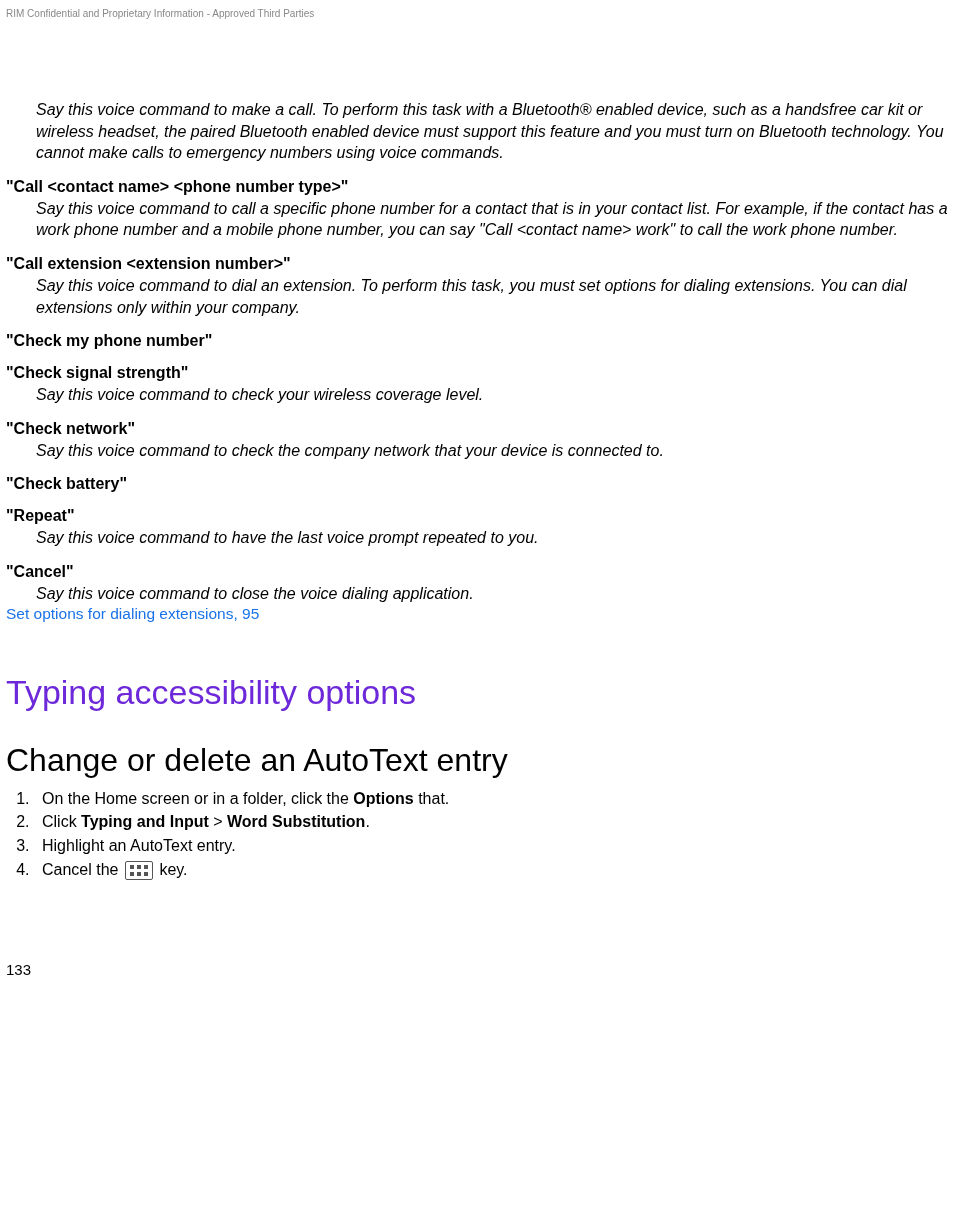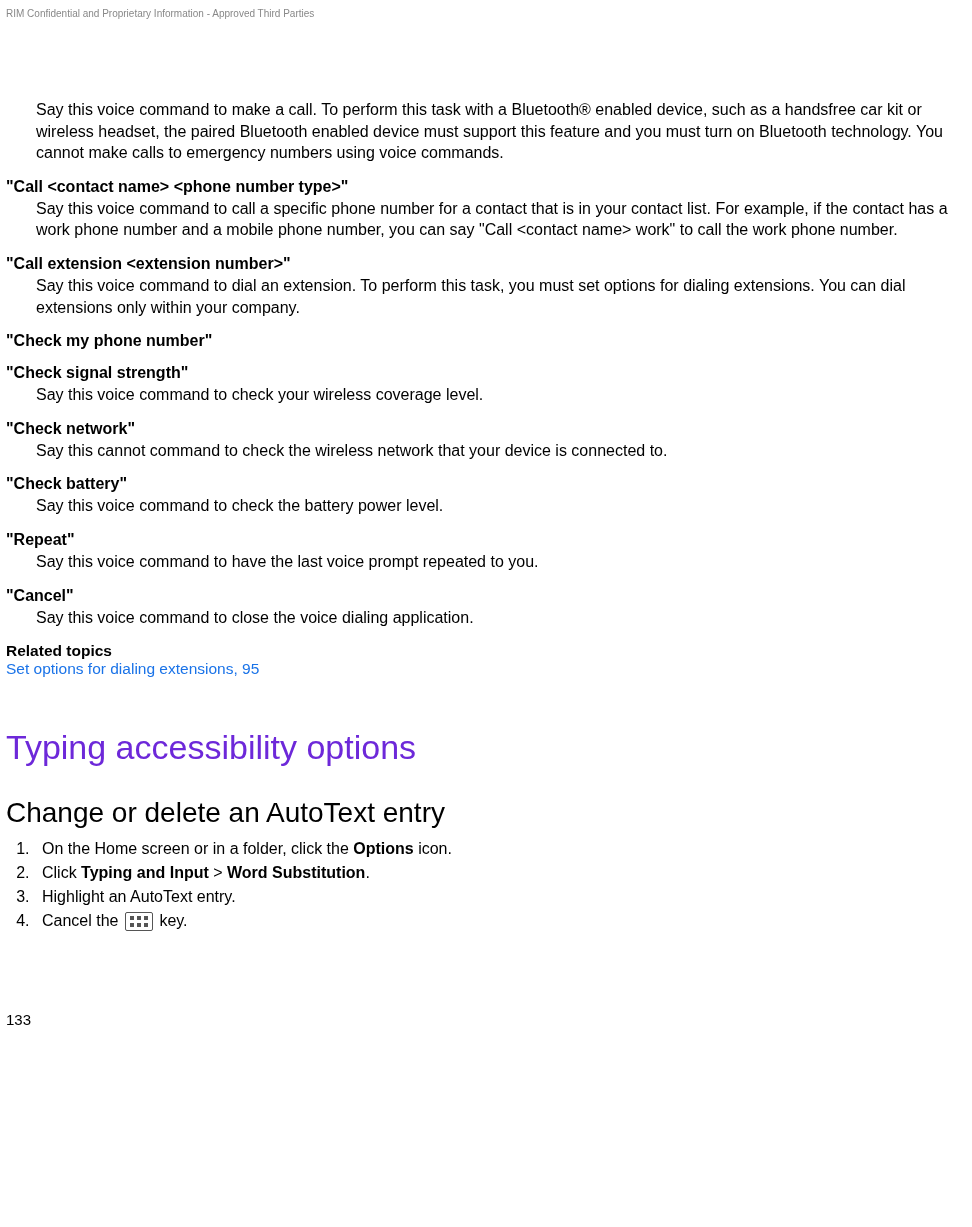--- a/index.html
+++ b/index.html
@@ -25,41 +25,42 @@
   .dt {
     font-weight: bold;
     font-size: 16px;
     margin-top: 14px;
     margin-bottom: 2px;
   }
   .dd {
     font-size: 16px;
     margin: 0 0 0 30px;
     line-height: 1.35;
+    font-style: italic;
   }
   .related {
     font-weight: bold;
     font-size: 15.5px;
     margin-top: 14px;
   }
   .related-link {
     color: #1a73e8;
     font-size: 15.5px;
   }
   h2 {
     color: #6d28d9;
     font-weight: normal;
     font-size: 34px;
     margin-top: 50px;
     margin-bottom: 30px;
     font-family: "Segoe UI Light", "Segoe UI", Arial, sans-serif;
   }
   h3 {
     font-weight: normal;
-    font-size: 28px;
+    font-size: 32px;
     margin-top: 10px;
     margin-bottom: 10px;
     font-family: "Segoe UI Light", "Segoe UI", Arial, sans-serif;
   }
   ol {
     margin: 6px 0 0 10px;
     padding-left: 18px;
     font-size: 16px;
   }
   ol li {
@@ -111,41 +112,39 @@
 
     <div class="dt">"Call extension &lt;extension number&gt;"</div>
     <div class="dd">Say this voice command to dial an extension. To perform this task, you must set options for dialing extensions. You can dial extensions only within your company.</div>
 
     <div class="dt">"Check my phone number"</div>
 
     <div class="dt">"Check signal strength"</div>
     <div class="dd">Say this voice command to check your wireless coverage level.</div>
 
     <div class="dt">"Check network"</div>
-    <div class="dd">Say this cannot command to check the wireless network that your device is connected to.</div>
+    <div class="dd">Say this voice command to check the company network that your device is connected to.</div>
 
     <div class="dt">"Check battery"</div>
-    <div class="dd">Say this voice command to check the battery power level.</div>
 
     <div class="dt">"Repeat"</div>
     <div class="dd">Say this voice command to have the last voice prompt repeated to you.</div>
 
     <div class="dt">"Cancel"</div>
     <div class="dd">Say this voice command to close the voice dialing application.</div>
   </div>
 
-  <div class="related">Related topics</div>
   <div class="related-link">Set options for dialing extensions, 95</div>
 
   <h2>Typing accessibility options</h2>
   <h3>Change or delete an AutoText entry</h3>
 
   <ol>
     <li>
-      <span>On the Home screen or in a folder, click the </span><span class="inline-bold">Options</span><span> icon.</span>
+      <span>On the Home screen or in a folder, click the </span><span class="inline-bold">Options</span><span> that.</span>
     </li>
     <li>
       <span>Click </span><span class="inline-bold">Typing and Input</span><span> &gt; </span><span class="inline-bold">Word Substitution</span><span>.</span>
     </li>
     <li>
       <span>Highlight an AutoText entry.</span>
     </li>
     <li>
       <span>Cancel the </span><span class="key-icon"></span><span> key.</span>
     </li>

